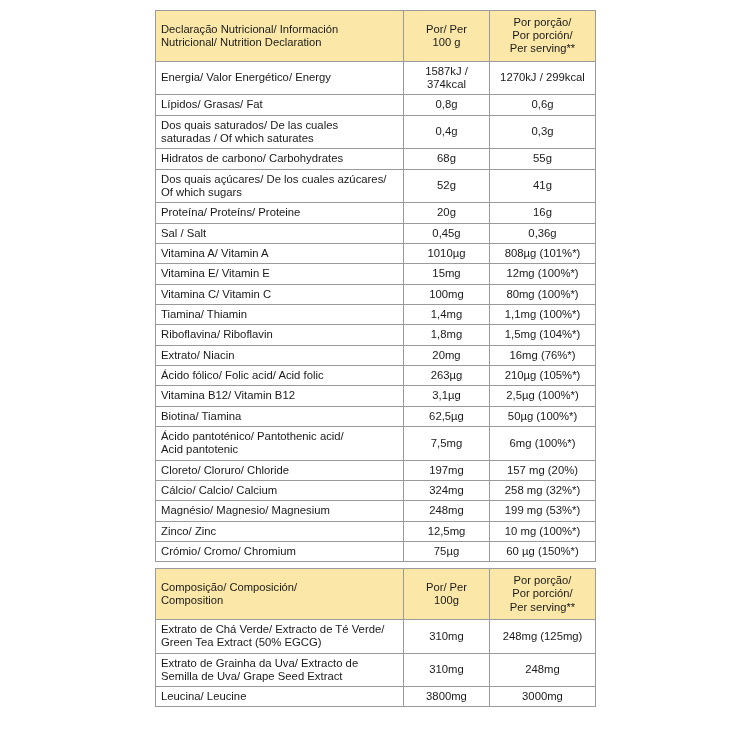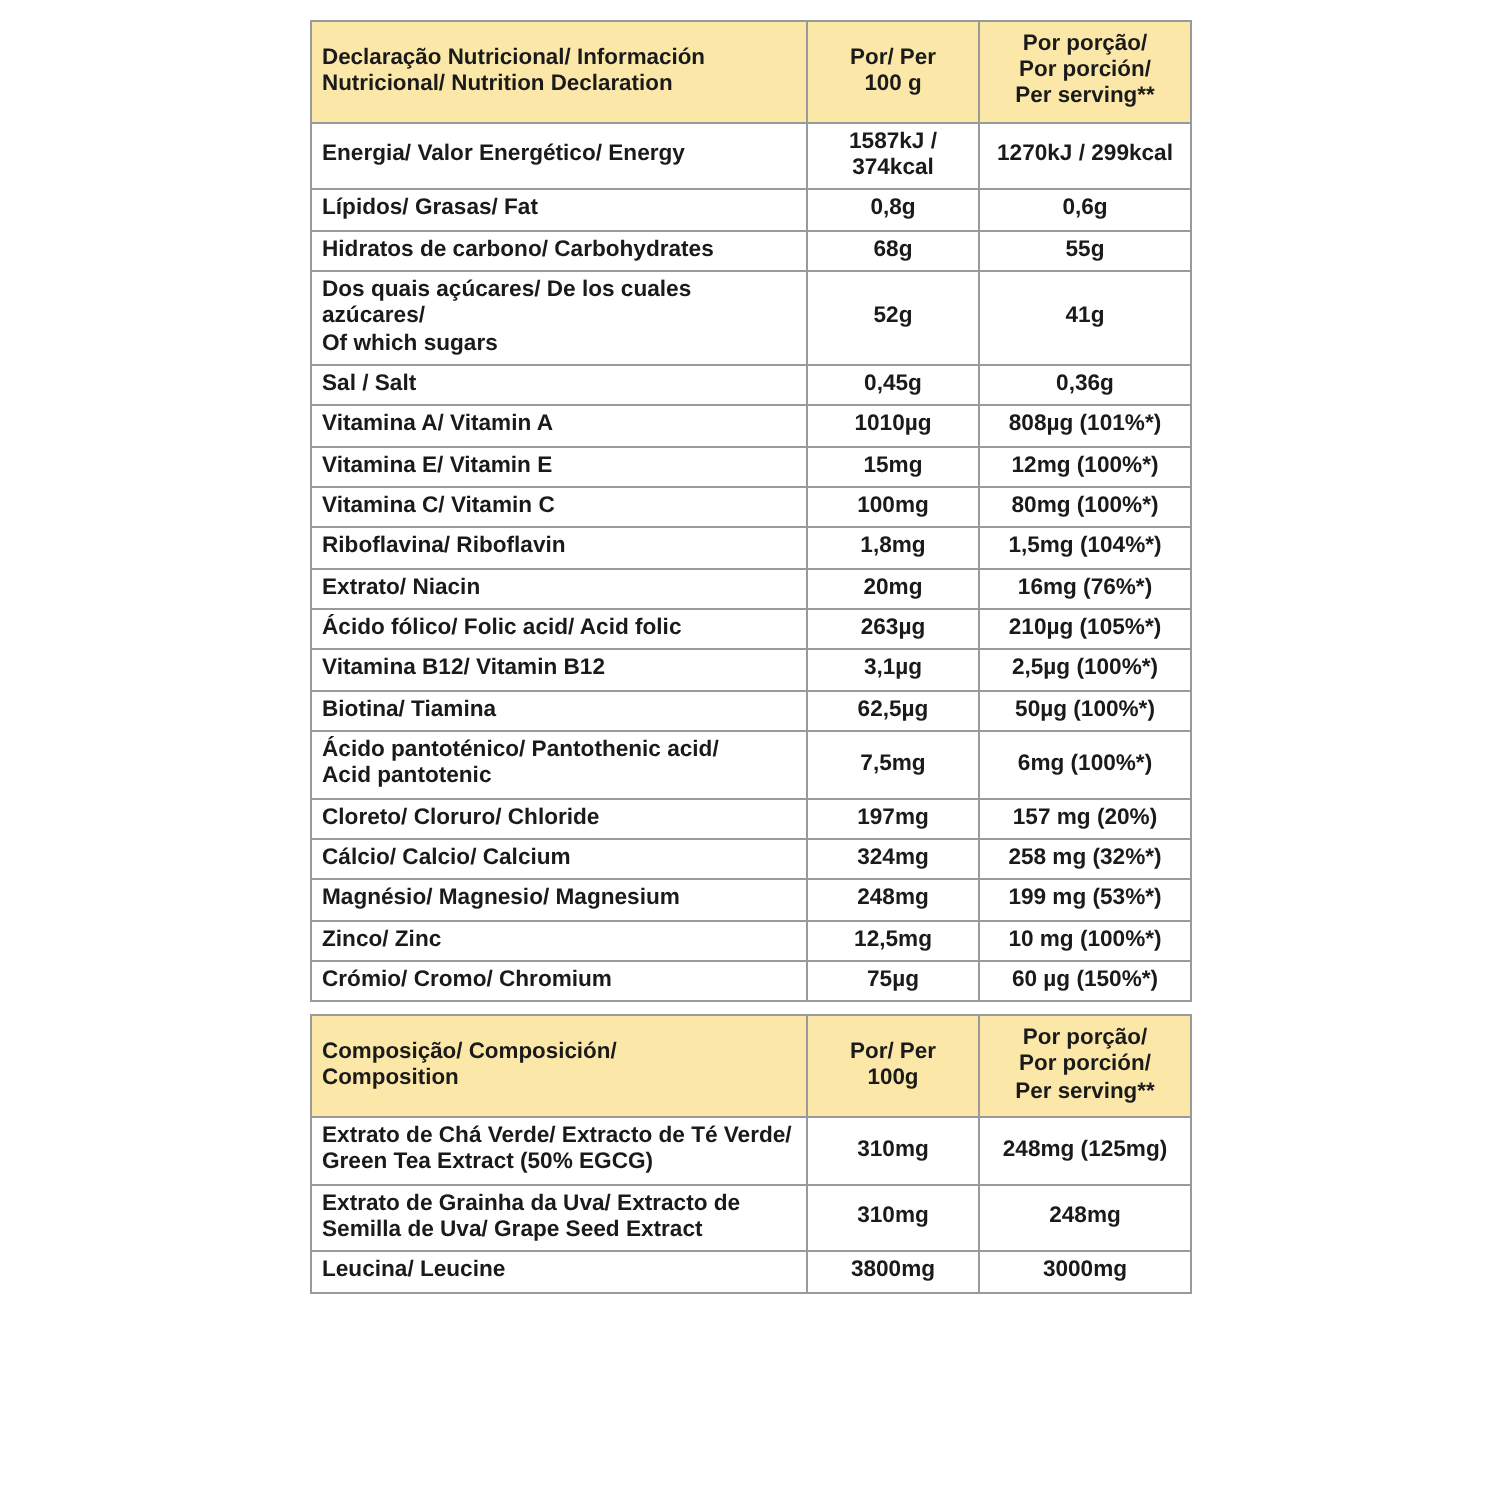--- a/index.html
+++ b/index.html
@@ -19,21 +19,20 @@
     width: 750px;
     height: 750px;
     box-sizing: border-box;
     padding: 10px 155px 0 155px;
   }
   table.nutri {
     border-collapse: collapse;
     width: 440px;
     table-layout: fixed;
     font-size: 11.3px;
-    font-weight: bold;
   }
   table.nutri td {
     border: 1px solid #9a9a9a;
     padding: 3px 5px 3px 5px;
     vertical-align: middle;
     line-height: 1.18;
   }
   col.c1 { width: 248px; }
   col.c2 { width: 86px; }
   col.c3 { width: 106px; }
@@ -97,20 +96,32 @@
             </td>
             <td class="val">
               <span class="lbl-line">0,8g</span>
             </td>
             <td class="val">
               <span class="lbl-line">0,6g</span>
             </td>
           </tr>
           <tr>
             <td class="label">
+              <span class="lbl-line">Dos quais saturados/ De las cuales</span>
+              <span class="lbl-line">saturadas / Of which saturates</span>
+            </td>
+            <td class="val">
+              <span class="lbl-line">0,4g</span>
+            </td>
+            <td class="val">
+              <span class="lbl-line">0,3g</span>
+            </td>
+          </tr>
+          <tr>
+            <td class="label">
               <span class="lbl-line">Hidratos de carbono/ Carbohydrates</span>
             </td>
             <td class="val">
               <span class="lbl-line">68g</span>
             </td>
             <td class="val">
               <span class="lbl-line">55g</span>
             </td>
           </tr>
           <tr>
@@ -120,20 +131,31 @@
             </td>
             <td class="val">
               <span class="lbl-line">52g</span>
             </td>
             <td class="val">
               <span class="lbl-line">41g</span>
             </td>
           </tr>
           <tr>
             <td class="label">
+              <span class="lbl-line">Proteína/ Proteíns/ Proteine</span>
+            </td>
+            <td class="val">
+              <span class="lbl-line">20g</span>
+            </td>
+            <td class="val">
+              <span class="lbl-line">16g</span>
+            </td>
+          </tr>
+          <tr>
+            <td class="label">
               <span class="lbl-line">Sal / Salt</span>
             </td>
             <td class="val">
               <span class="lbl-line">0,45g</span>
             </td>
             <td class="val">
               <span class="lbl-line">0,36g</span>
             </td>
           </tr>
           <tr>
@@ -160,20 +182,31 @@
           </tr>
           <tr>
             <td class="label">
               <span class="lbl-line">Vitamina C/ Vitamin C</span>
             </td>
             <td class="val">
               <span class="lbl-line">100mg</span>
             </td>
             <td class="val">
               <span class="lbl-line">80mg (100%*)</span>
+            </td>
+          </tr>
+          <tr>
+            <td class="label">
+              <span class="lbl-line">Tiamina/ Thiamin</span>
+            </td>
+            <td class="val">
+              <span class="lbl-line">1,4mg</span>
+            </td>
+            <td class="val">
+              <span class="lbl-line">1,1mg (100%*)</span>
             </td>
           </tr>
           <tr>
             <td class="label">
               <span class="lbl-line">Riboflavina/ Riboflavin</span>
             </td>
             <td class="val">
               <span class="lbl-line">1,8mg</span>
             </td>
             <td class="val">

